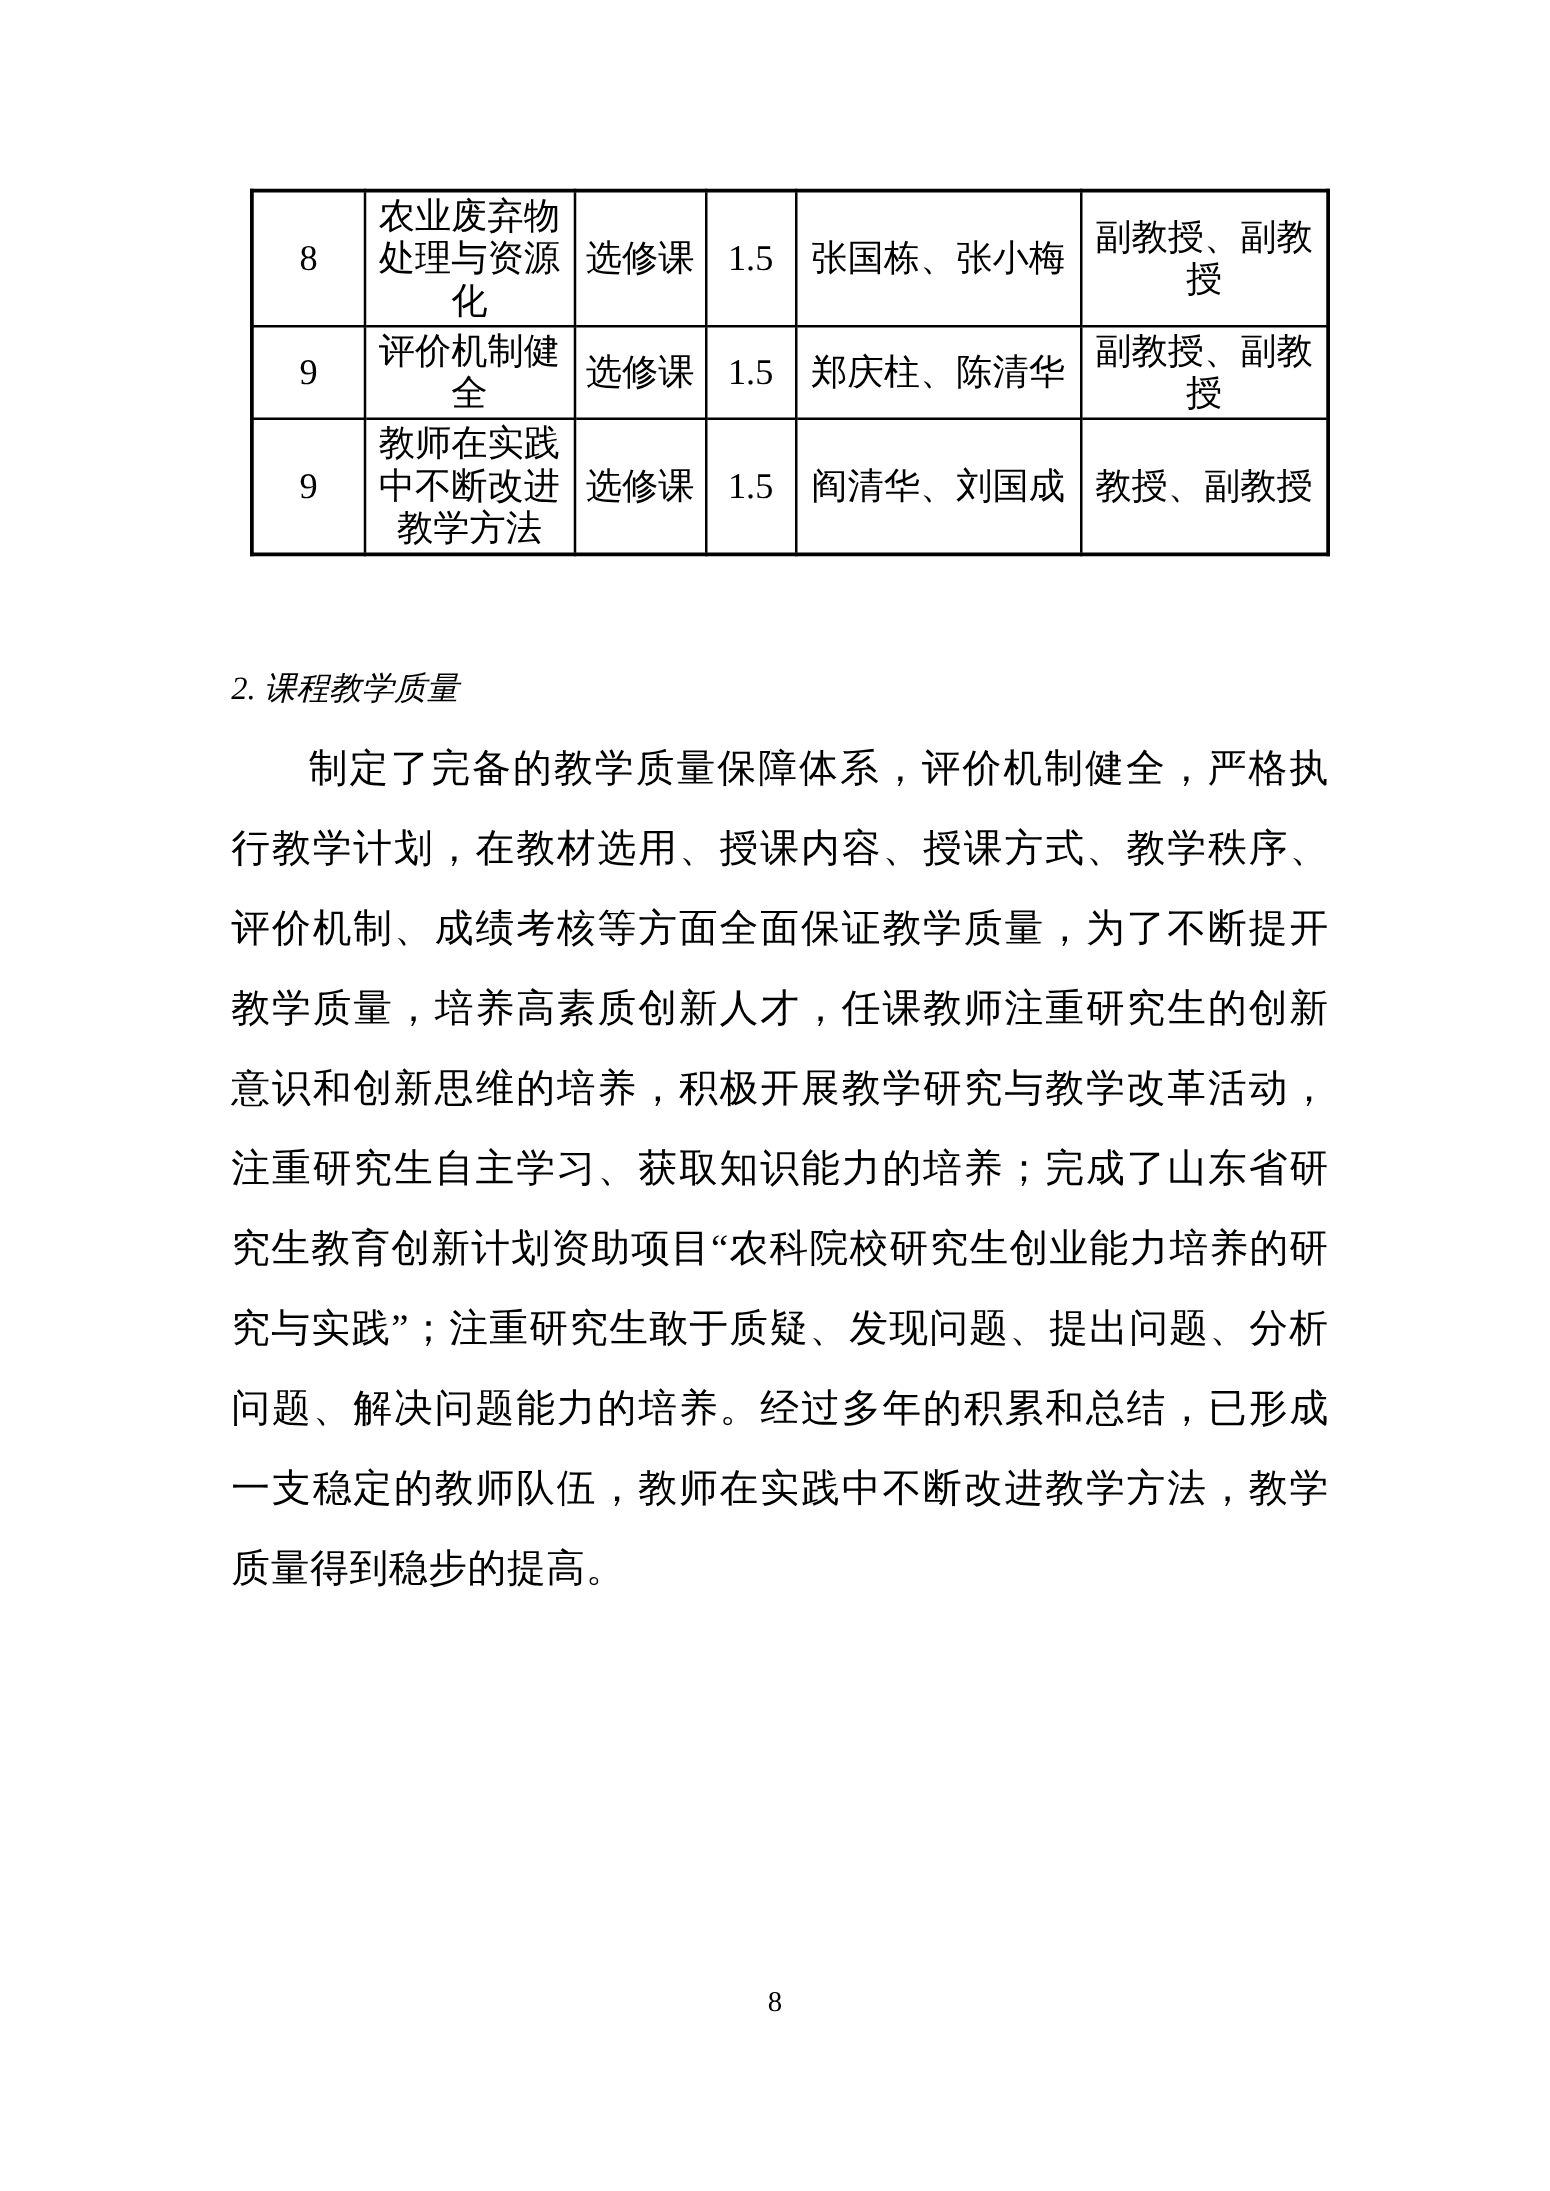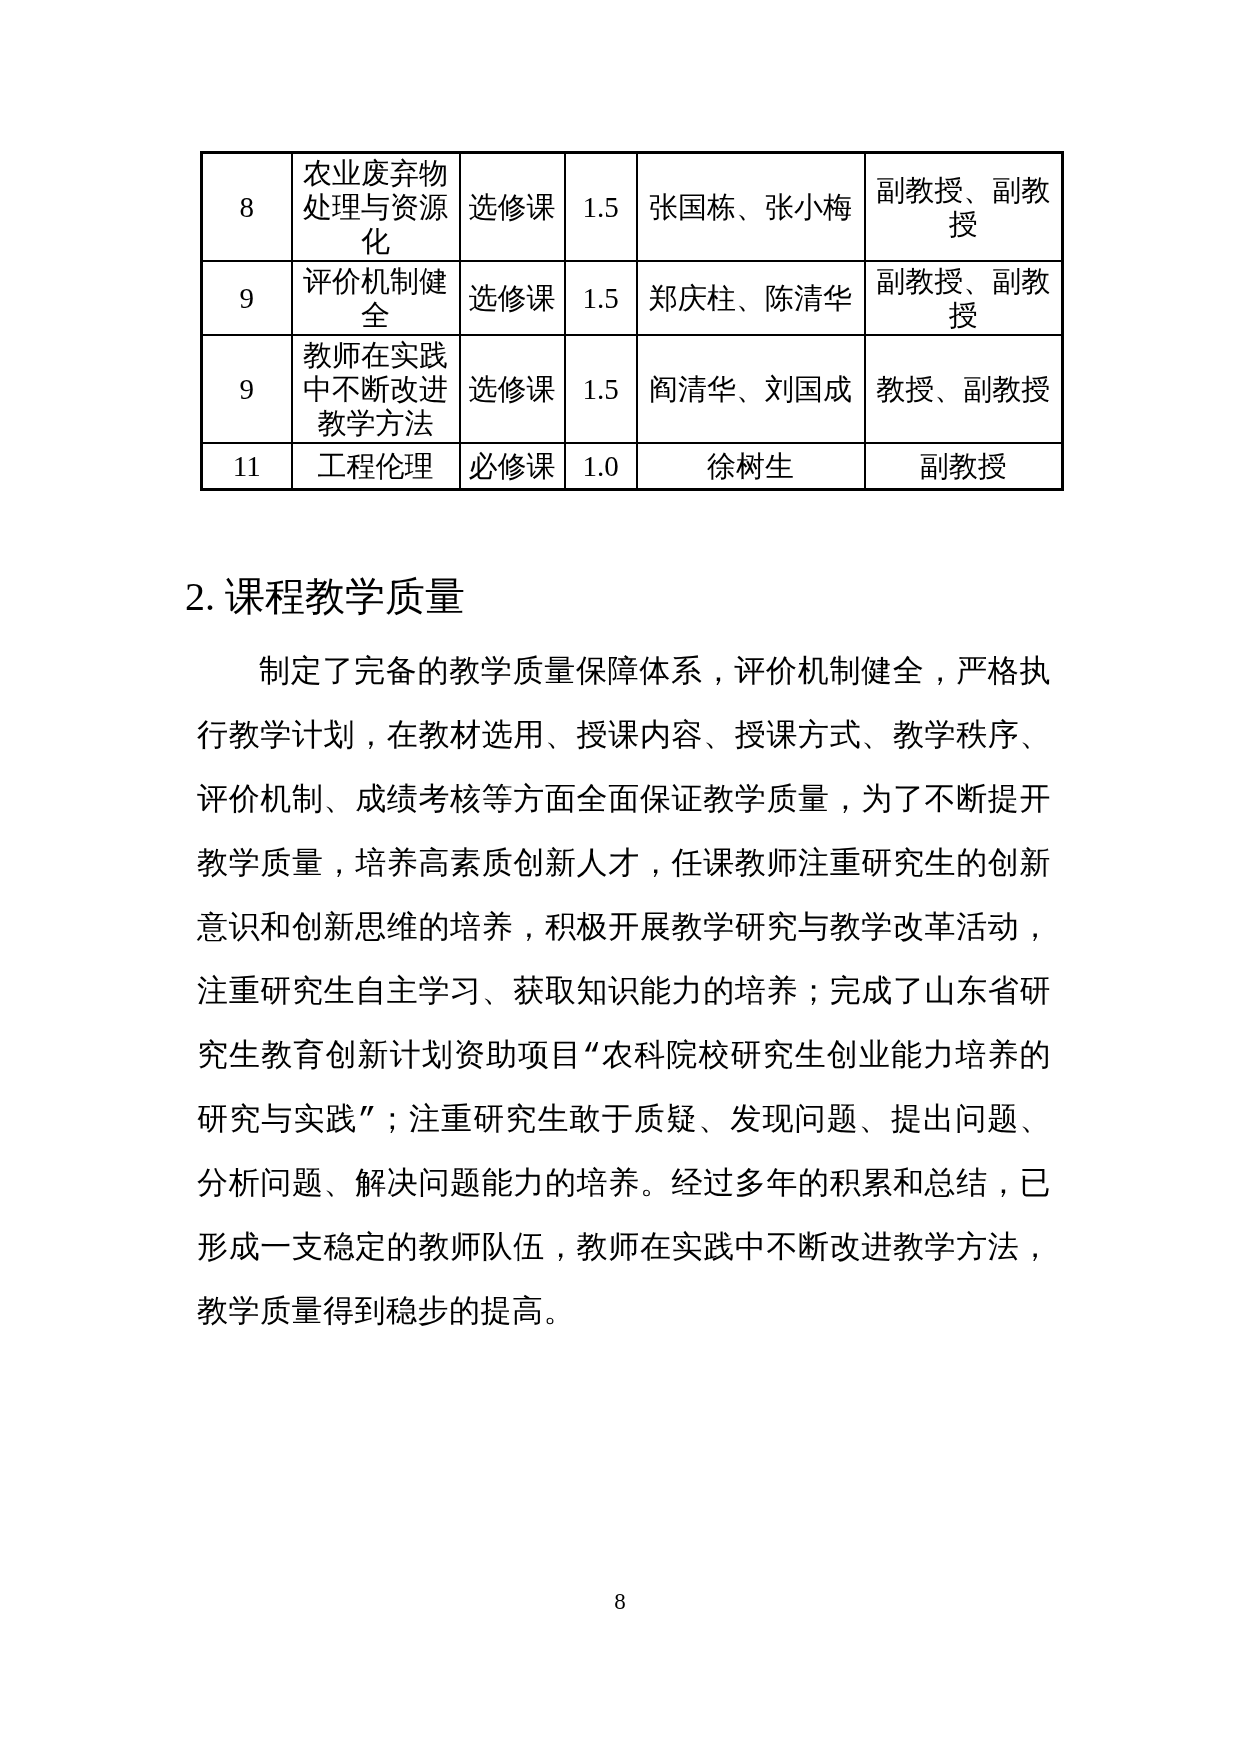--- a/index.html
+++ b/index.html
@@ -40,33 +40,33 @@
   col.c-type   { width: 105px; }
   col.c-credit { width: 72px; }
   col.c-teach  { width: 228px; }
   col.c-title  { width: 198px; }
   tr.r-8  { height: 98px; }
   tr.r-9  { height: 68px; }
   tr.r-10 { height: 100px; }
   tr.r-11 { height: 46px; }
   tr.r-12 { height: 50px; }
   h2.section-heading {
-    font-size: 40px;
+    font-size: 26px;
     font-weight: normal;
     line-height: 64px;
     margin: 74px 0 0 0;
+    font-style: italic;
   }
   p.body-para {
     font-size: 31px;
     line-height: 64px;
     text-align: justify;
     text-indent: 62px;
-    margin: 12px;
+    margin: 0;
     letter-spacing: 0.5px;
-    font-family: Liberation Mono, monospace;
   }
   .page-number {
     position: absolute;
     left: 0;
     right: 0;
     top: 1588px;
     text-align: center;
     font-size: 23px;
     line-height: 28px;
   }
@@ -104,28 +104,20 @@
           <td>副教授、副教授</td>
         </tr>
         <tr class="r-10">
           <td>9</td>
           <td>教师在实践中不断改进教学方法</td>
           <td>选修课</td>
           <td>1.5</td>
           <td>阎清华、刘国成</td>
           <td>教授、副教授</td>
         </tr>
-        <tr class="r-11">
-          <td>11</td>
-          <td>工程伦理</td>
-          <td>必修课</td>
-          <td>1.0</td>
-          <td>徐树生</td>
-          <td>副教授</td>
-        </tr>
       </tbody>
     </table>
 
     <h2 class="section-heading">2. 课程教学质量</h2>
 
     <p class="body-para">制定了完备的教学质量保障体系，评价机制健全，严格执行教学计划，在教材选用、授课内容、授课方式、教学秩序、评价机制、成绩考核等方面全面保证教学质量，为了不断提开教学质量，培养高素质创新人才，任课教师注重研究生的创新意识和创新思维的培养，积极开展教学研究与教学改革活动，注重研究生自主学习、获取知识能力的培养；完成了山东省研究生教育创新计划资助项目“农科院校研究生创业能力培养的研究与实践”；注重研究生敢于质疑、发现问题、提出问题、分析问题、解决问题能力的培养。经过多年的积累和总结，已形成一支稳定的教师队伍，教师在实践中不断改进教学方法，教学质量得到稳步的提高。</p>
 
   </div>
 
   <div class="page-number">8</div>

